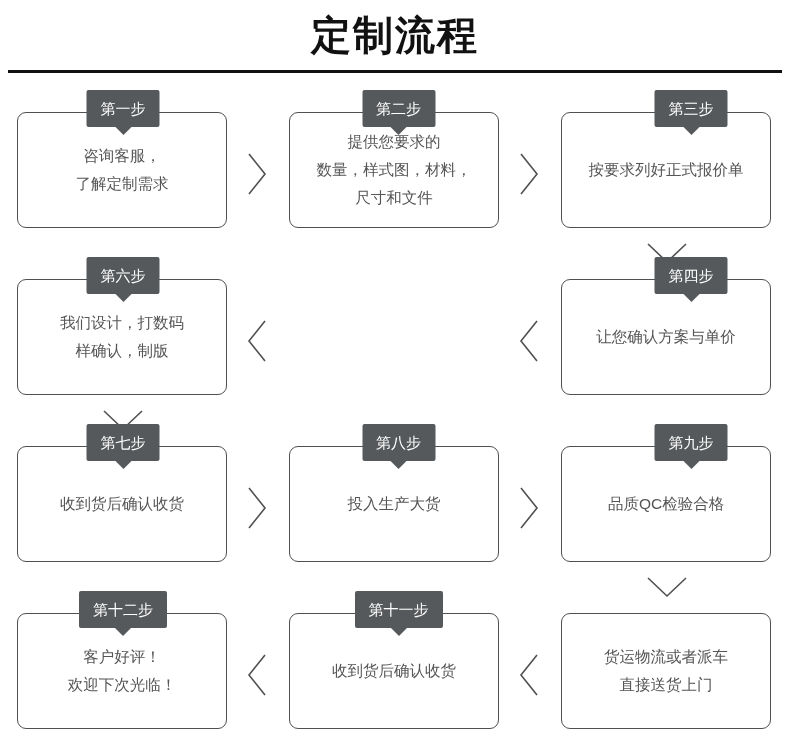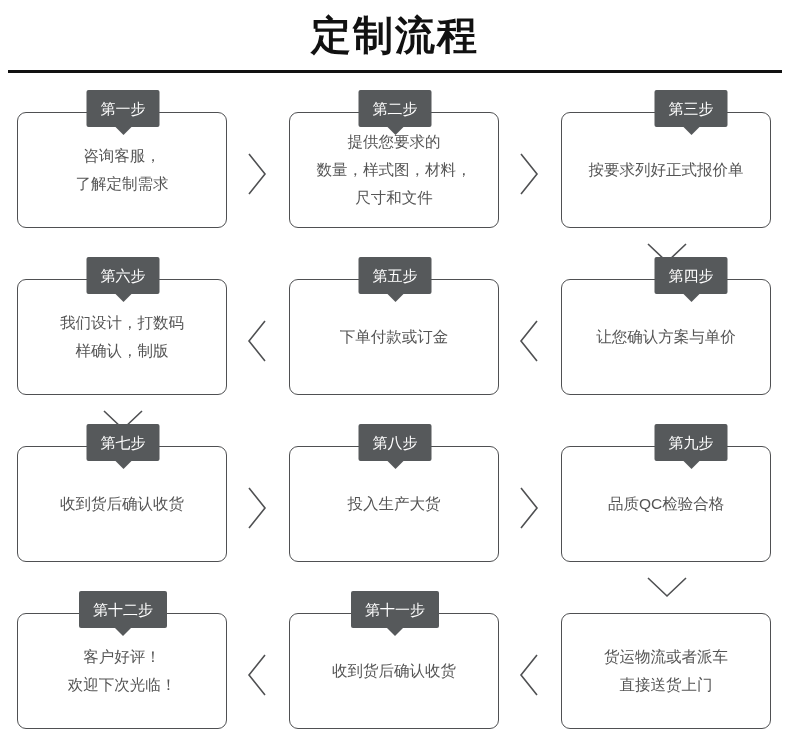--- a/index.html
+++ b/index.html
@@ -71,21 +71,21 @@
   .row-3 { top: 501px; }
 
   
   .cell {
     position: absolute;
     top: 26px;
     width: 212px;
     height: 118px;
   }
   .col-0 { left: 17px; }
-  .col-1 { left: 289px; }
+  .col-1 { left: 289px; padding-left: 7px; }
   .col-2 { left: 561px; padding-left: 48px; }
 
   .box {
     position: absolute;
     left: 0;
     top: 0;
     width: 210px;
     height: 116px;
     box-sizing: border-box;
     border: 1.6px solid #4f5052;
@@ -229,27 +229,20 @@
           <span class="line">样确认，制版</span>
         </div>
       </div>
 
       <div class="chev chev-h-0">
         <svg width="34" height="52" viewBox="0 0 34 52">
             <path d="M25 6 L9 26 L25 46" fill="none" stroke="#4f5052" stroke-width="1.6"></path>
           </svg>
       </div>
 
-      <div class="cell col-1">
-        <div class="box"></div>
-        <div class="badge">第五步</div>
-        <div class="box-text">
-          <span class="line">下单付款或订金</span>
-        </div>
-      </div>
 
       <div class="chev chev-h-1">
         <svg width="34" height="52" viewBox="0 0 34 52">
             <path d="M25 6 L9 26 L25 46" fill="none" stroke="#4f5052" stroke-width="1.6"></path>
           </svg>
       </div>
 
       <div class="cell col-2">
         <div class="box"></div>
         <div class="badge">第四步</div>

